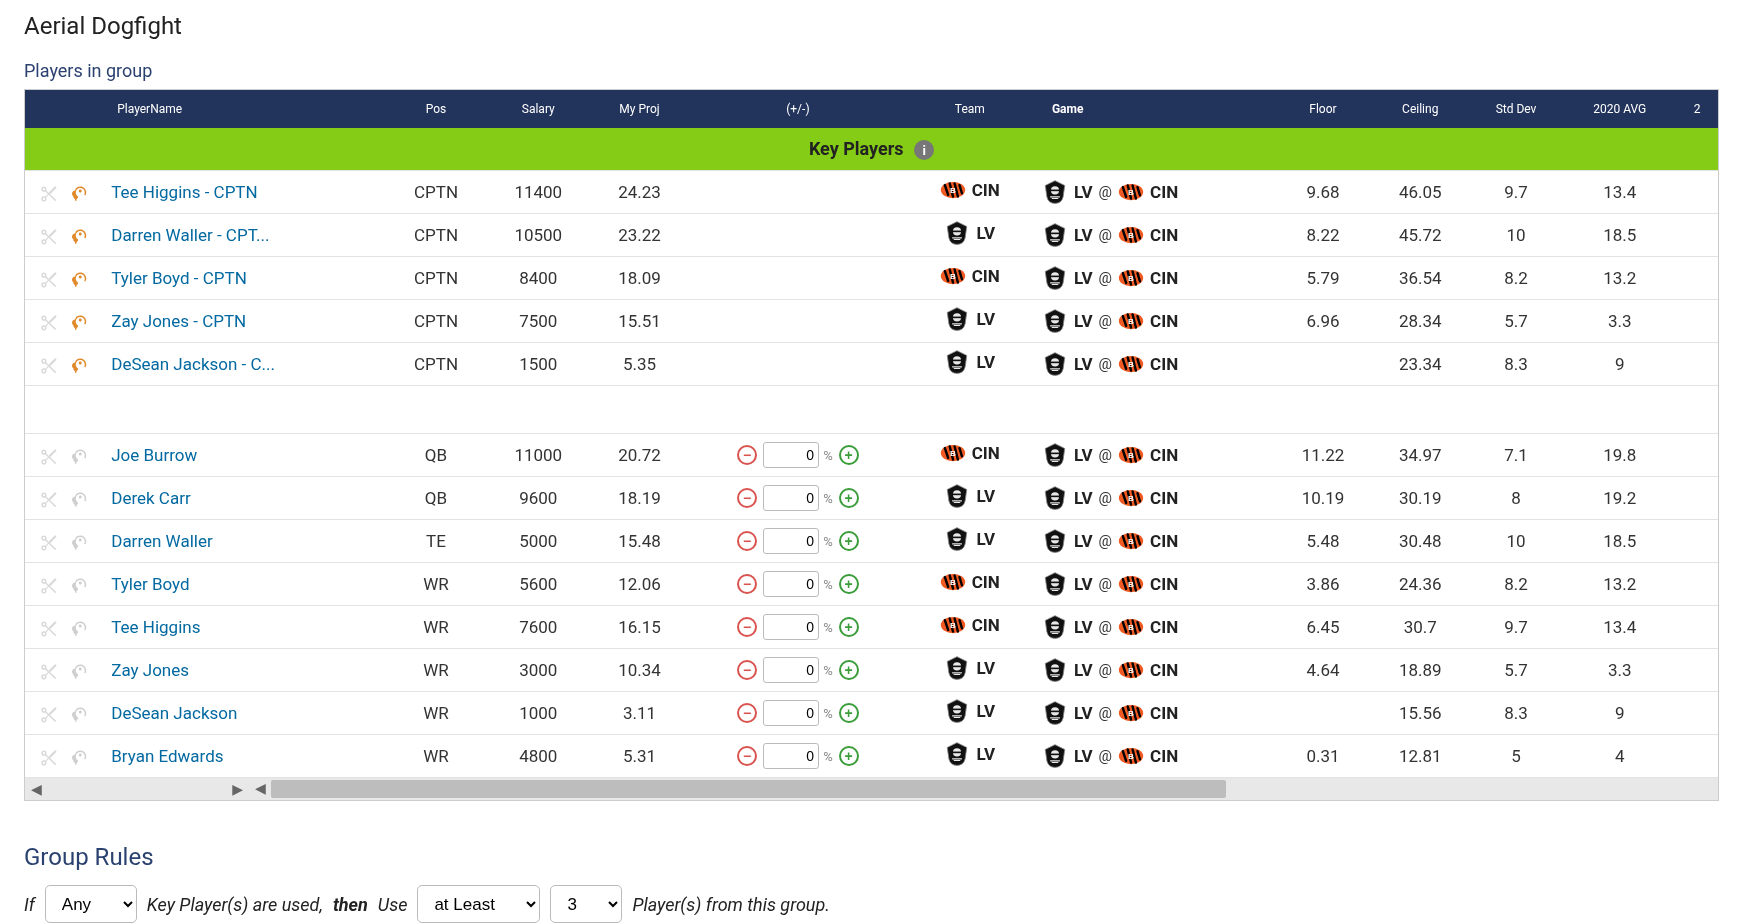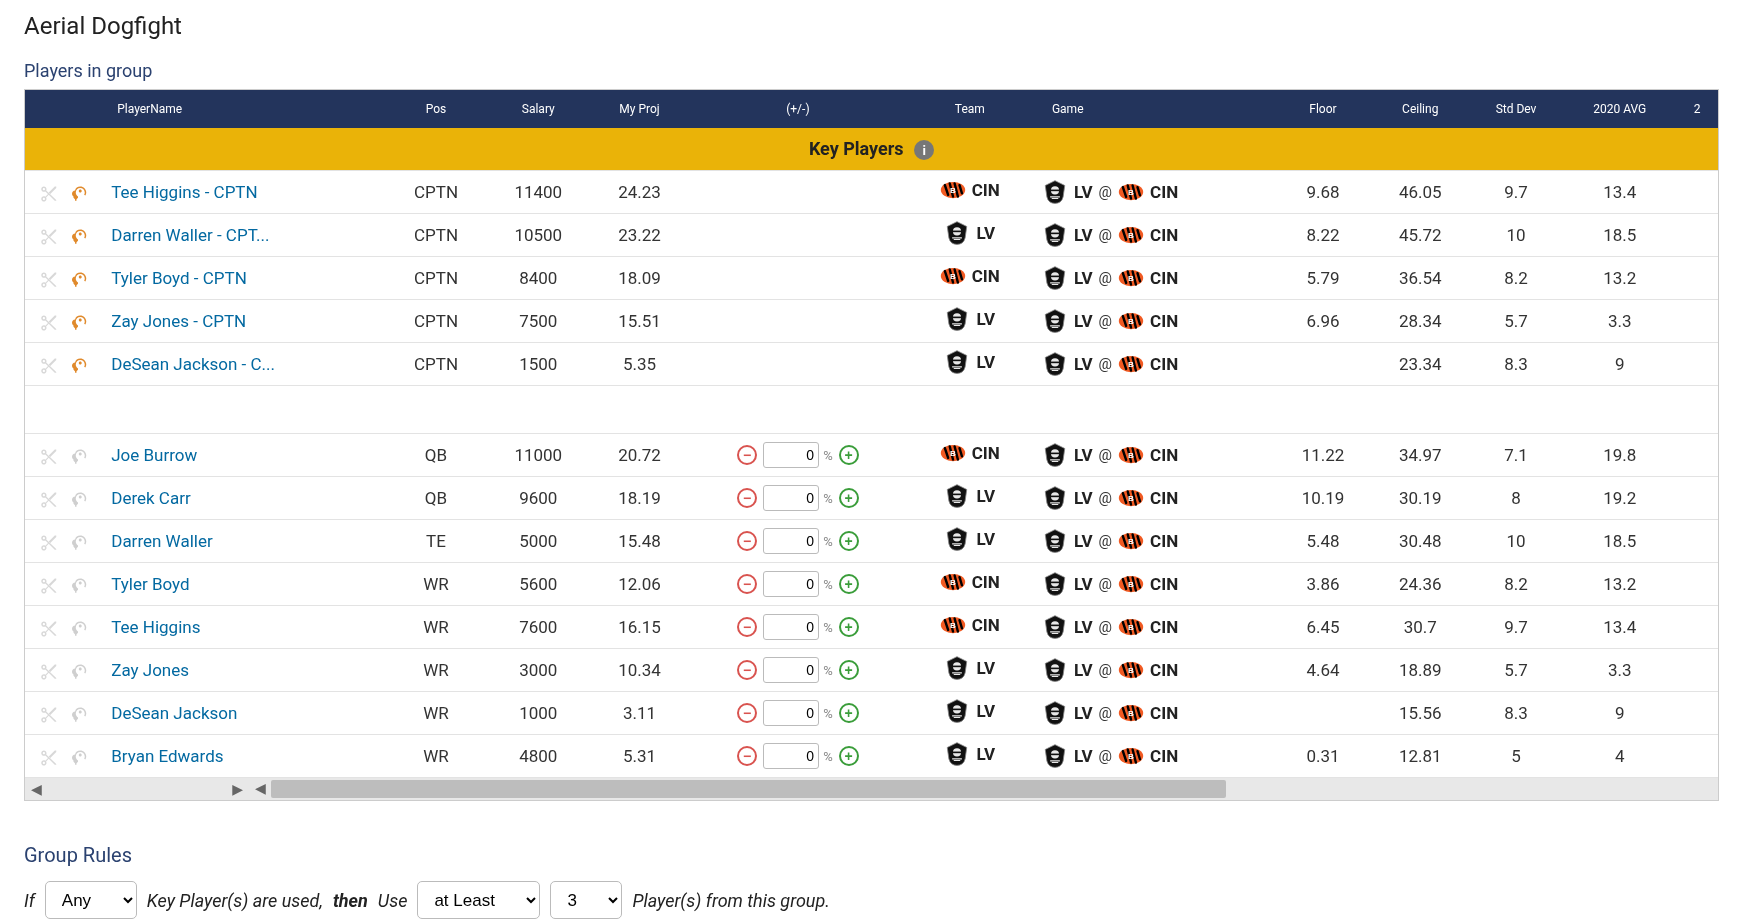--- a/index.html
+++ b/index.html
@@ -4,21 +4,21 @@
 <style>
 * { box-sizing: border-box; margin: 0; padding: 0; }
 body { font-family: -apple-system, BlinkMacSystemFont, "Segoe UI", Roboto, Arial, sans-serif; background: #fff; color: #333; padding: 12px 24px; }
 h1 { font-size: 24px; font-weight: 400; color: #222; margin-bottom: 20px; }
 .section-title { color: #2b4270; font-size: 18px; margin-bottom: 8px; }
 .table-wrap { border: 1px solid #ccc; overflow-x: auto; }
 table { border-collapse: collapse; width: 100%; min-width: 1500px; }
 thead tr.header-row { background: #23345c; color: #fff; }
 thead th { padding: 12px 10px; text-align: center; font-weight: 400; font-size: 12px; }
 thead th.left { text-align: left; padding-left: 16px; }
-.group-row td { background: #eab308; color: #222; font-weight: 700; padding: 10px 12px; font-size: 18px; }
+.group-row td { background: #84cc16; color: #222; font-weight: 700; padding: 10px 12px; font-size: 18px; }
 .info-circle { display: inline-flex; align-items: center; justify-content: center; width: 20px; height: 20px; border-radius: 50%; background: #777; color: #fff; font-size: 13px; font-weight: 700; margin-left: 6px; vertical-align: middle; }
 tbody tr { border-bottom: 1px solid #e3e3e3; }
 tbody td { padding: 6px 10px; text-align: center; font-size: 17px; vertical-align: middle; white-space: nowrap; }
 tbody td.left { text-align: left; }
 .icons-cell { width: 70px; }
 .key-icon, .cut-icon { display:inline-block; width:18px; height:18px; vertical-align:middle; margin: 0 4px; }
 .player-link { color: #0369a1; font-weight: 400; text-decoration: none; }
 .team-badge { display:inline-flex; align-items:center; gap:6px; }
 .logo { width:26px; height:26px; display:inline-block; vertical-align:middle; }
 .team-abbr { font-weight:700; color:#222; }
@@ -29,21 +29,21 @@
 .minus { color:#d9534f; border-color:#d9534f; }
 .plus { color:#3a9d3a; border-color:#3a9d3a; }
 .adj-input { width:56px; height:26px; border:1px solid #bbb; border-radius:3px; text-align:right; padding-right:4px; font-size:14px; }
 .pct-label { font-size:13px; color:#888; margin-left:-2px; }
 .gap-row td { height: 48px; border-bottom: 1px solid #e3e3e3; background:#fff; }
 .scroll-foot { display:flex; }
 .scroll-left { width:224px; height:22px; background:#e8e8e8; display:flex; align-items:center; justify-content:space-between; padding:0 6px; color:#666; font-size:14px; }
 .scroll-right { flex:1; height:22px; background:#e8e8e8; position:relative; }
 .scroll-thumb { position:absolute; left:22px; top:2px; height:18px; width:65%; background:#bdbdbd; border-radius:2px; }
 .rules-section { margin-top: 42px; }
-.rules-title { color:#2b4270; font-size:20px; margin-bottom:14px; }
+.rules-title { color:#2b4270; font-size:24px; margin-bottom:14px; }
 .rules-line { display:flex; align-items:center; gap:10px; font-size:18px; color:#222; }
 .rules-line select { height:38px; border:1px solid #bbb; border-radius:5px; padding:4px 28px 4px 12px; font-size:17px; background:#fff; }
 .italic { font-style: italic; }
 .bold-italic { font-style: italic; font-weight:700; }
 </style>
 </head>
 <body>
 
 <h1>Aerial Dogfight</h1>
 
@@ -53,21 +53,21 @@
 <table>
 <thead>
 <tr class="header-row">
   <th style="width:70px"></th>
   <th class="left">PlayerName</th>
   <th>Pos</th>
   <th>Salary</th>
   <th>My Proj</th>
   <th>(+/-)</th>
   <th>Team</th>
-  <th class="left" style="padding-left:20px;">Game</th>
+  <th class="left" style="padding-left:20px;font-weight:bold;">Game</th>
   <th>Floor</th>
   <th>Ceiling</th>
   <th>Std Dev</th>
   <th>2020 AVG</th>
   <th>2</th>
 </tr>
 </thead>
 <tbody id="tbody">
         <tr class="group-row">
   <td colspan="13"><span>Key Players</span>

